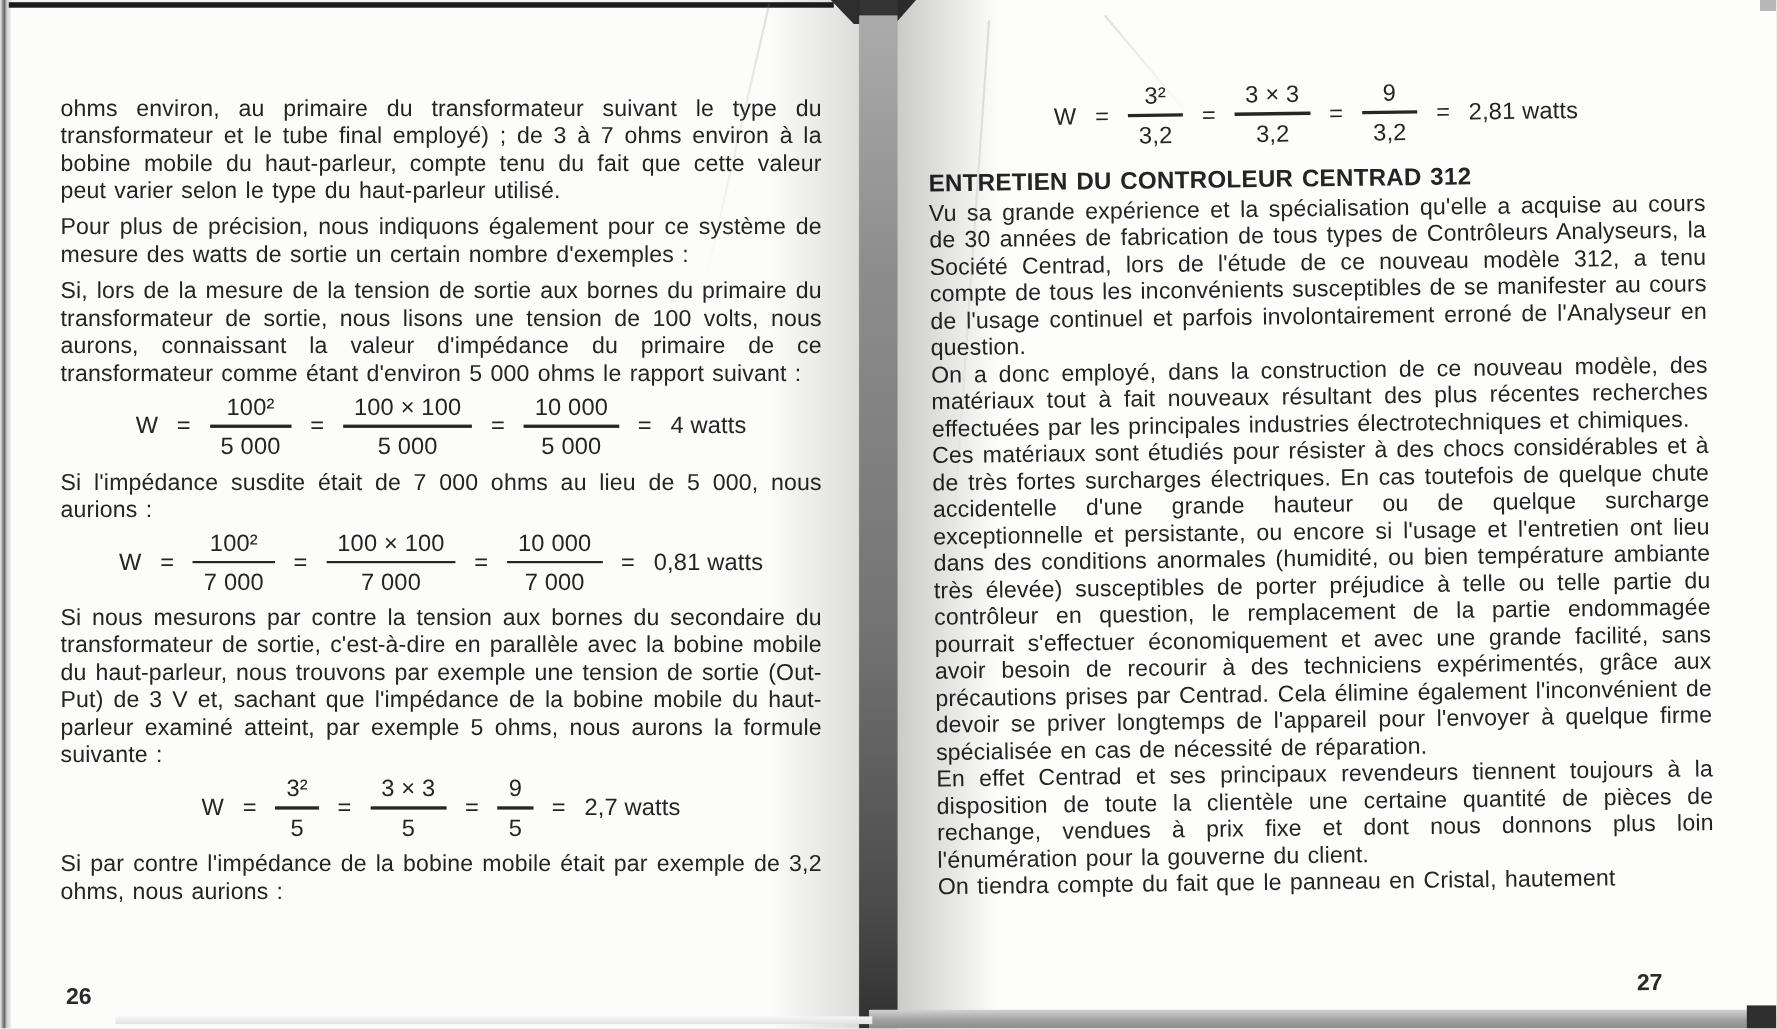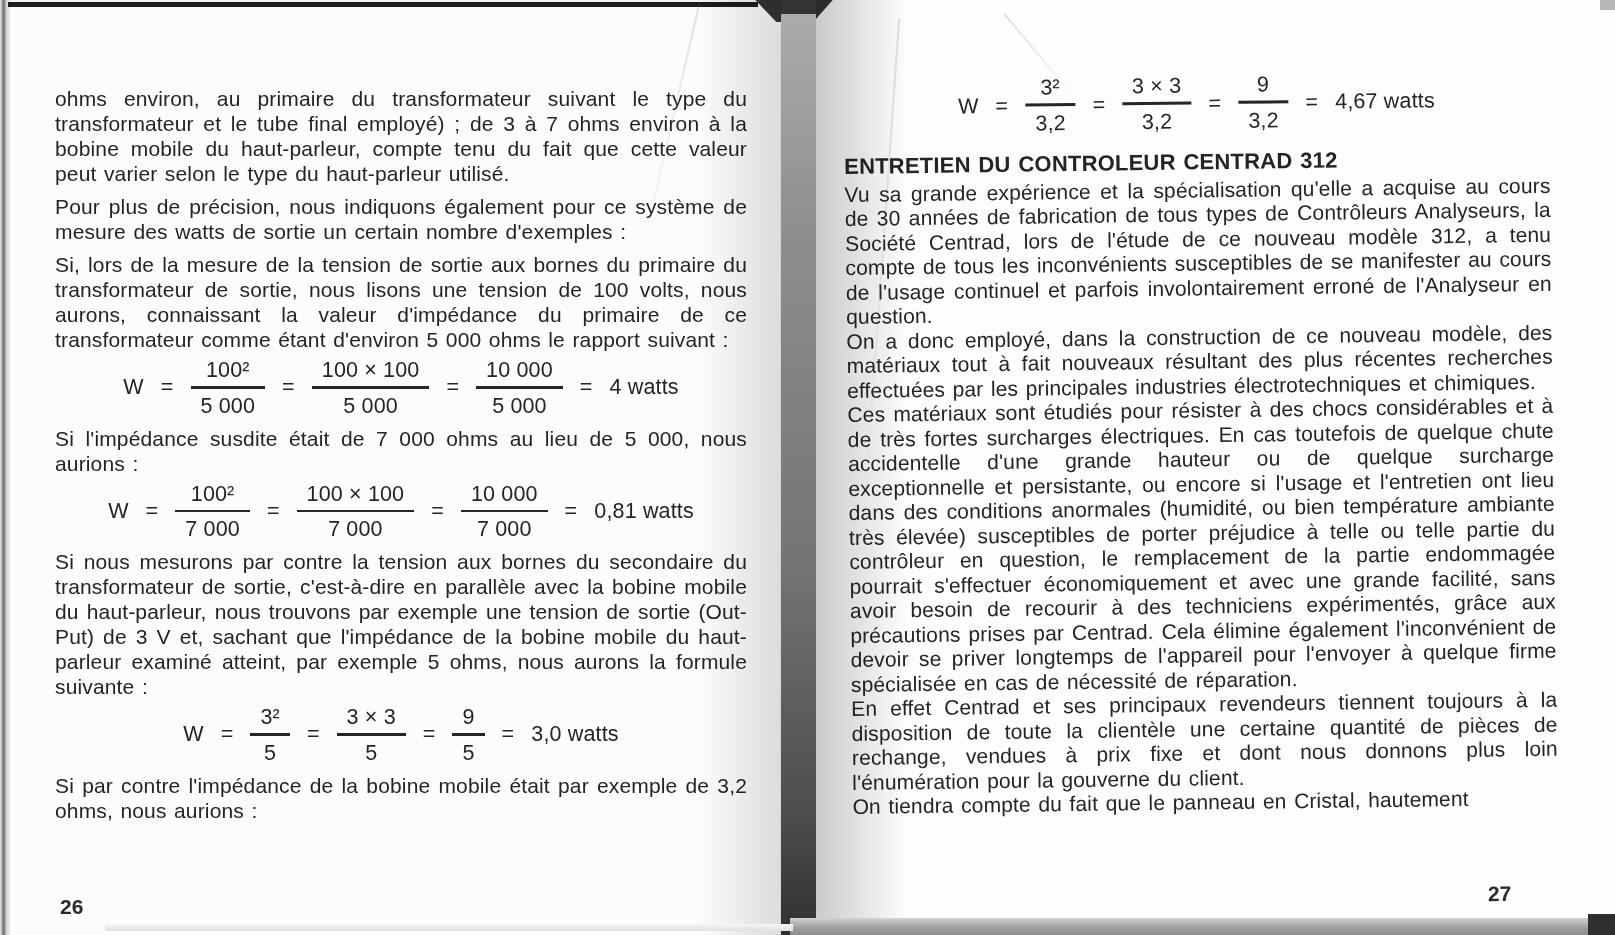--- a/index.html
+++ b/index.html
@@ -151,21 +151,21 @@
         <span class="bar"></span>
         <span class="den">5</span>
       </span>
       <span class="fx">=</span>
       <span class="frac">
         <span class="num">9</span>
         <span class="bar"></span>
         <span class="den">5</span>
       </span>
       <span class="fx">=</span>
-      <span class="fx">3,0 watts</span>
+      <span class="fx">2,7 watts</span>
     </div>
 
     <p>Si par contre l'impédance de la bobine mobile était par exemple de 3,2 ohms, nous aurions :</p>
   </div>
 
   <div class="pageno left">26</div>
 
   <div class="col col-right">
 
     <div class="formula first">
@@ -182,21 +182,21 @@
         <span class="bar"></span>
         <span class="den">3,2</span>
       </span>
       <span class="fx">=</span>
       <span class="frac">
         <span class="num">9</span>
         <span class="bar"></span>
         <span class="den">3,2</span>
       </span>
       <span class="fx">=</span>
-      <span class="fx">4,67 watts</span>
+      <span class="fx">2,81 watts</span>
     </div>
 
     <h2 class="heading">ENTRETIEN DU CONTROLEUR CENTRAD 312</h2>
 
     <p>Vu sa grande expérience et la spécialisation qu'elle a acquise au cours de 30 années de fabrication de tous types de Contrôleurs Analyseurs, la Société Centrad, lors de l'étude de ce nouveau modèle 312, a tenu compte de tous les inconvénients susceptibles de se manifester au cours de l'usage continuel et parfois involontairement erroné de l'Analyseur en question.</p>
     <p>On a donc employé, dans la construction de ce nouveau modèle, des matériaux tout à fait nouveaux résultant des plus récentes recherches effectuées par les principales industries électrotechniques et chimiques.</p>
     <p>Ces matériaux sont étudiés pour résister à des chocs considérables et à de très fortes surcharges électriques. En cas toutefois de quelque chute accidentelle d'une grande hauteur ou de quelque surcharge exceptionnelle et persistante, ou encore si l'usage et l'entretien ont lieu dans des conditions anormales (humidité, ou bien température ambiante très élevée) susceptibles de porter préjudice à telle ou telle partie du contrôleur en question, le remplacement de la partie endommagée pourrait s'effectuer économiquement et avec une grande facilité, sans avoir besoin de recourir à des techniciens expérimentés, grâce aux précautions prises par Centrad. Cela élimine également l'inconvénient de devoir se priver longtemps de l'appareil pour l'envoyer à quelque firme spécialisée en cas de nécessité de réparation.</p>
     <p>En effet Centrad et ses principaux revendeurs tiennent toujours à la disposition de toute la clientèle une certaine quantité de pièces de rechange, vendues à prix fixe et dont nous donnons plus loin l'énumération pour la gouverne du client.</p>
     <p>On tiendra compte du fait que le panneau en Cristal, hautement</p>
   </div>

